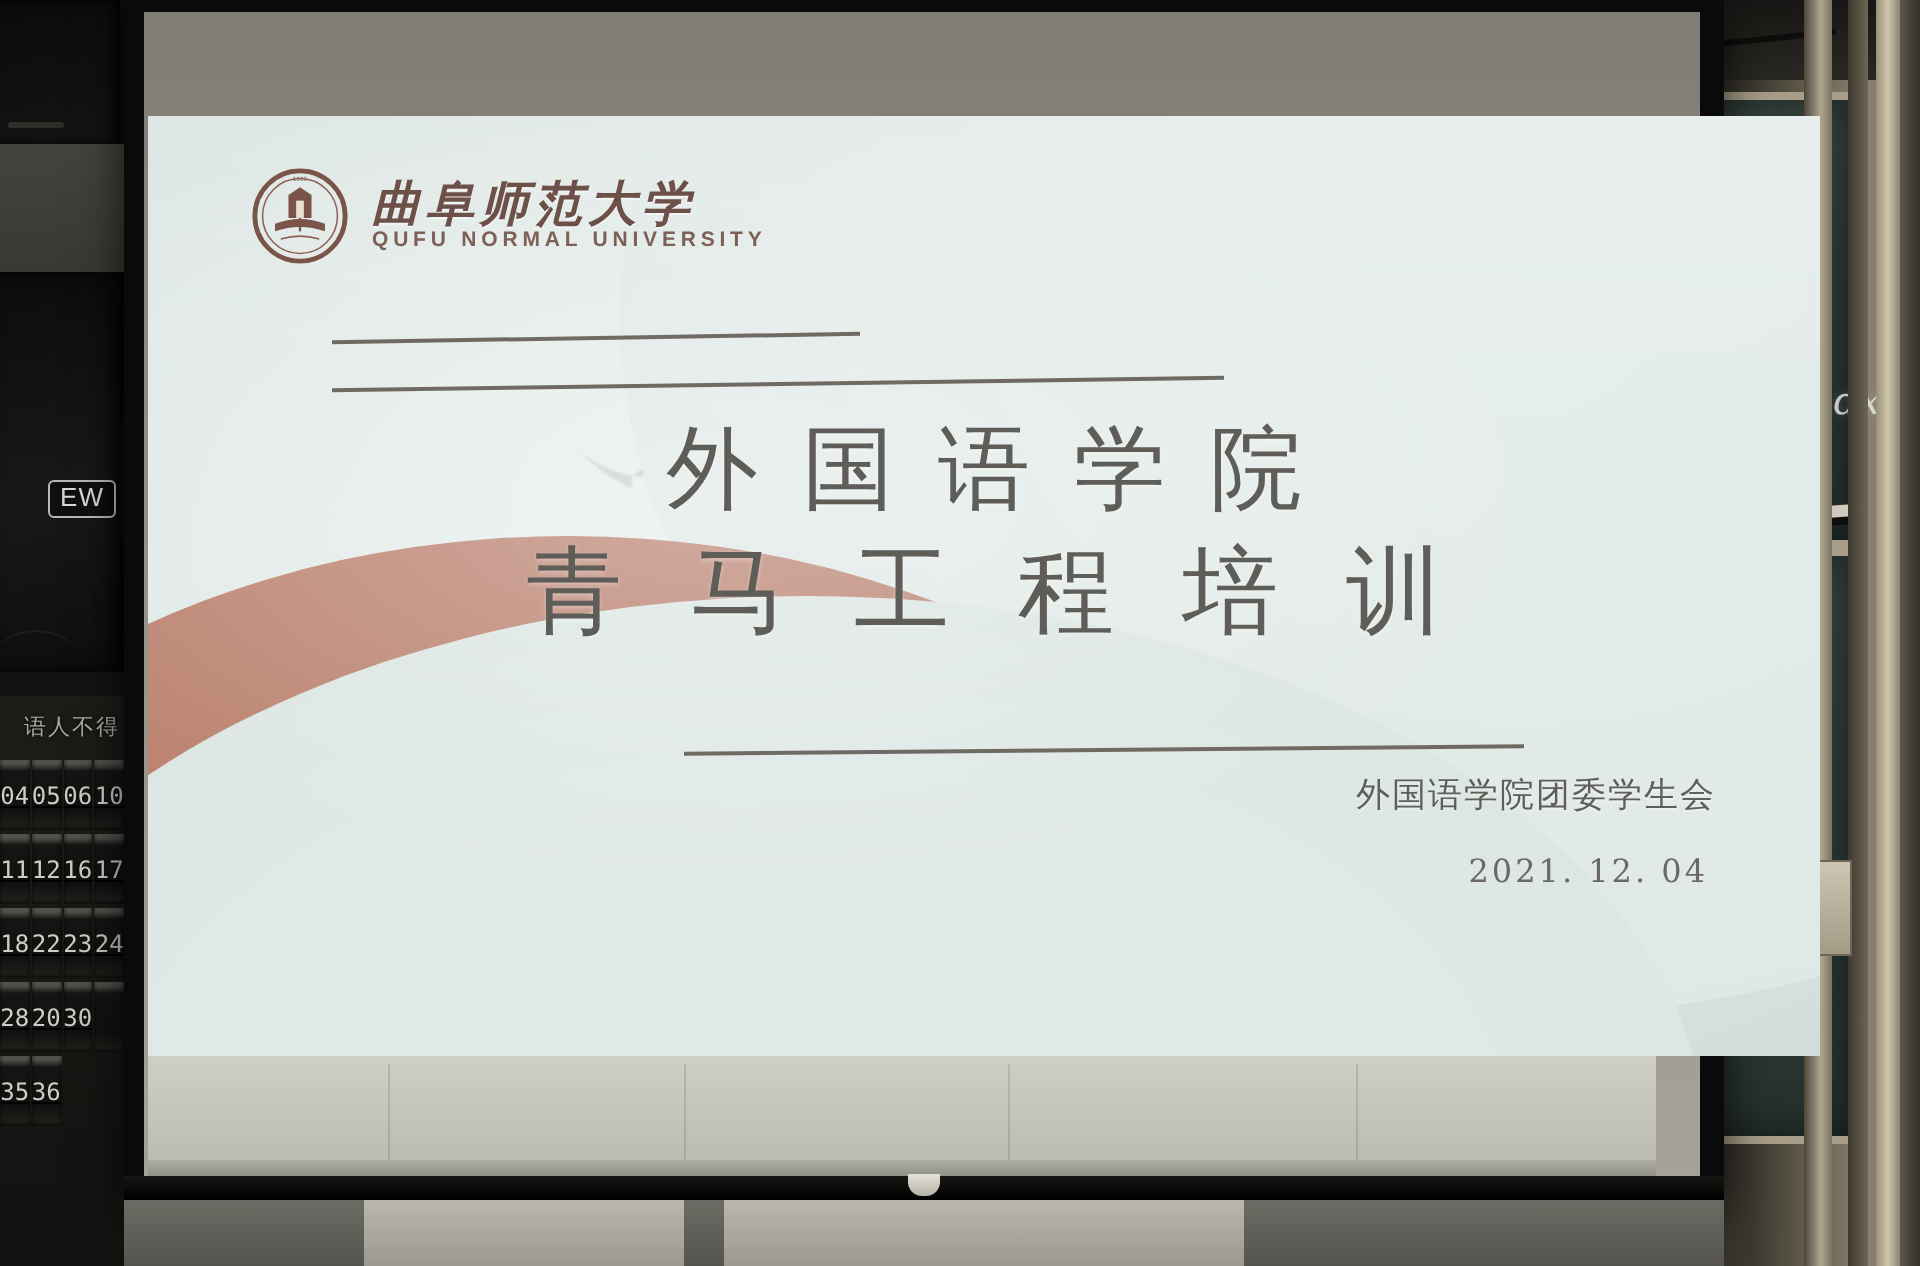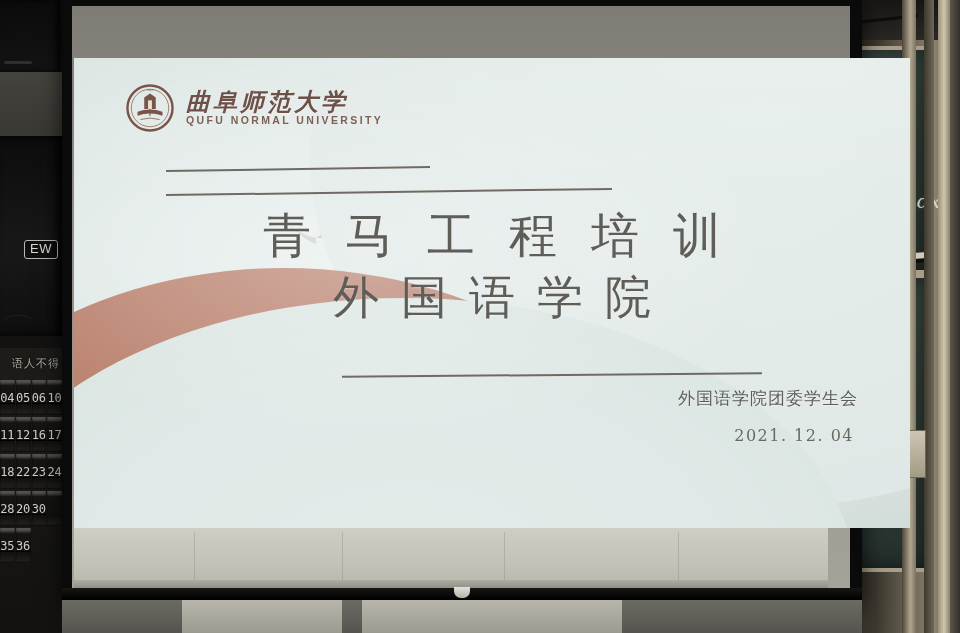--- a/index.html
+++ b/index.html
@@ -544,22 +544,22 @@
           <div class="logo-text">
             <div class="logo-cn">曲阜师范大学</div>
             <div class="logo-en">QUFU NORMAL UNIVERSITY</div>
           </div>
         </div>
 
         <div class="rule rule-1"></div>
         <div class="rule rule-2"></div>
 
         <div class="title-block">
+          <div class="title-line l1">外国语学院</div>
           <div class="title-line l2">青马工程培训</div>
-          <div class="title-line l1">外国语学院</div>
         </div>
 
         <div class="rule rule-3"></div>
 
         <div class="slide-footer">
           <div class="org">外国语学院团委学生会</div>
           <div class="date">2021. 12. 04</div>
         </div>
 
       </div>

